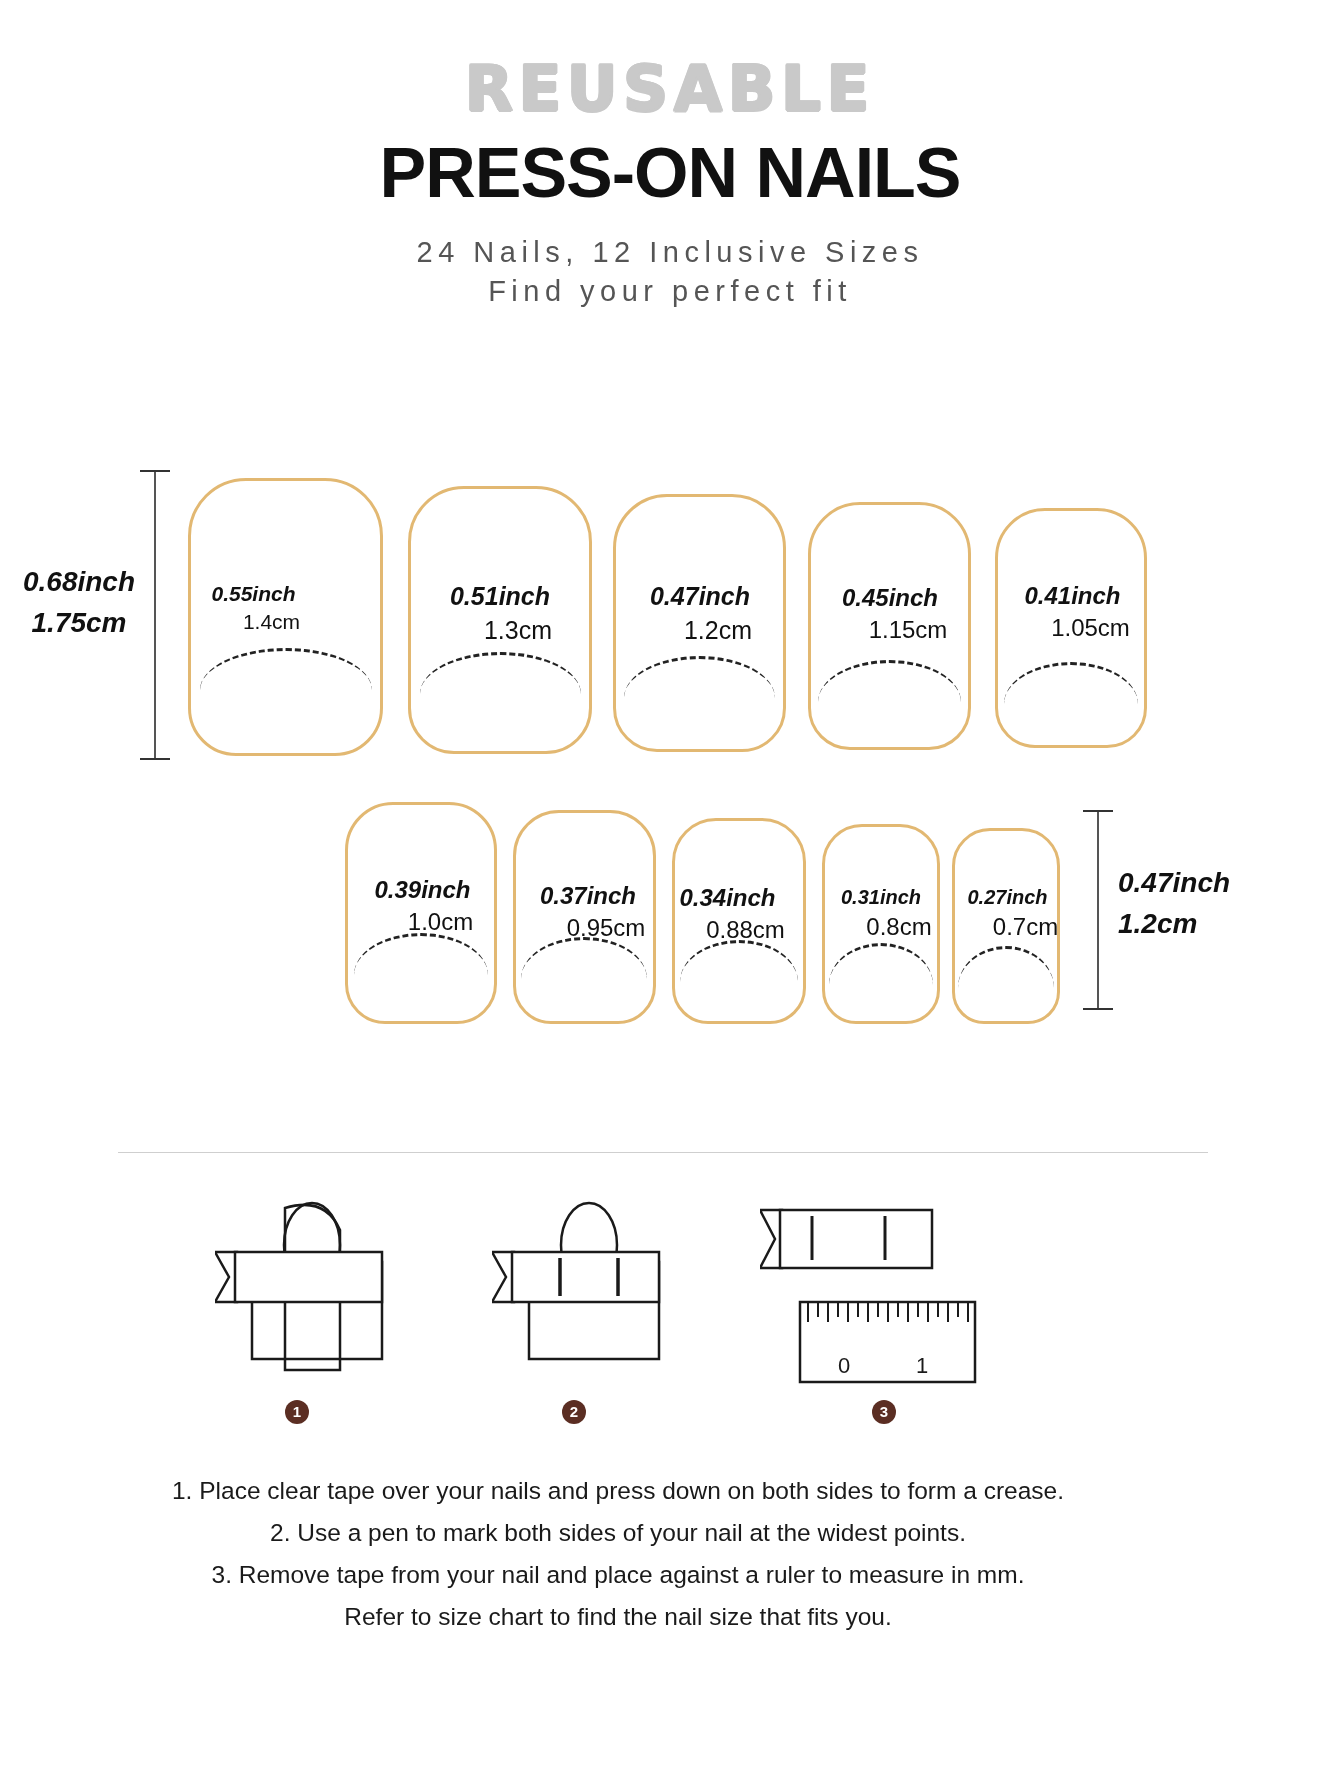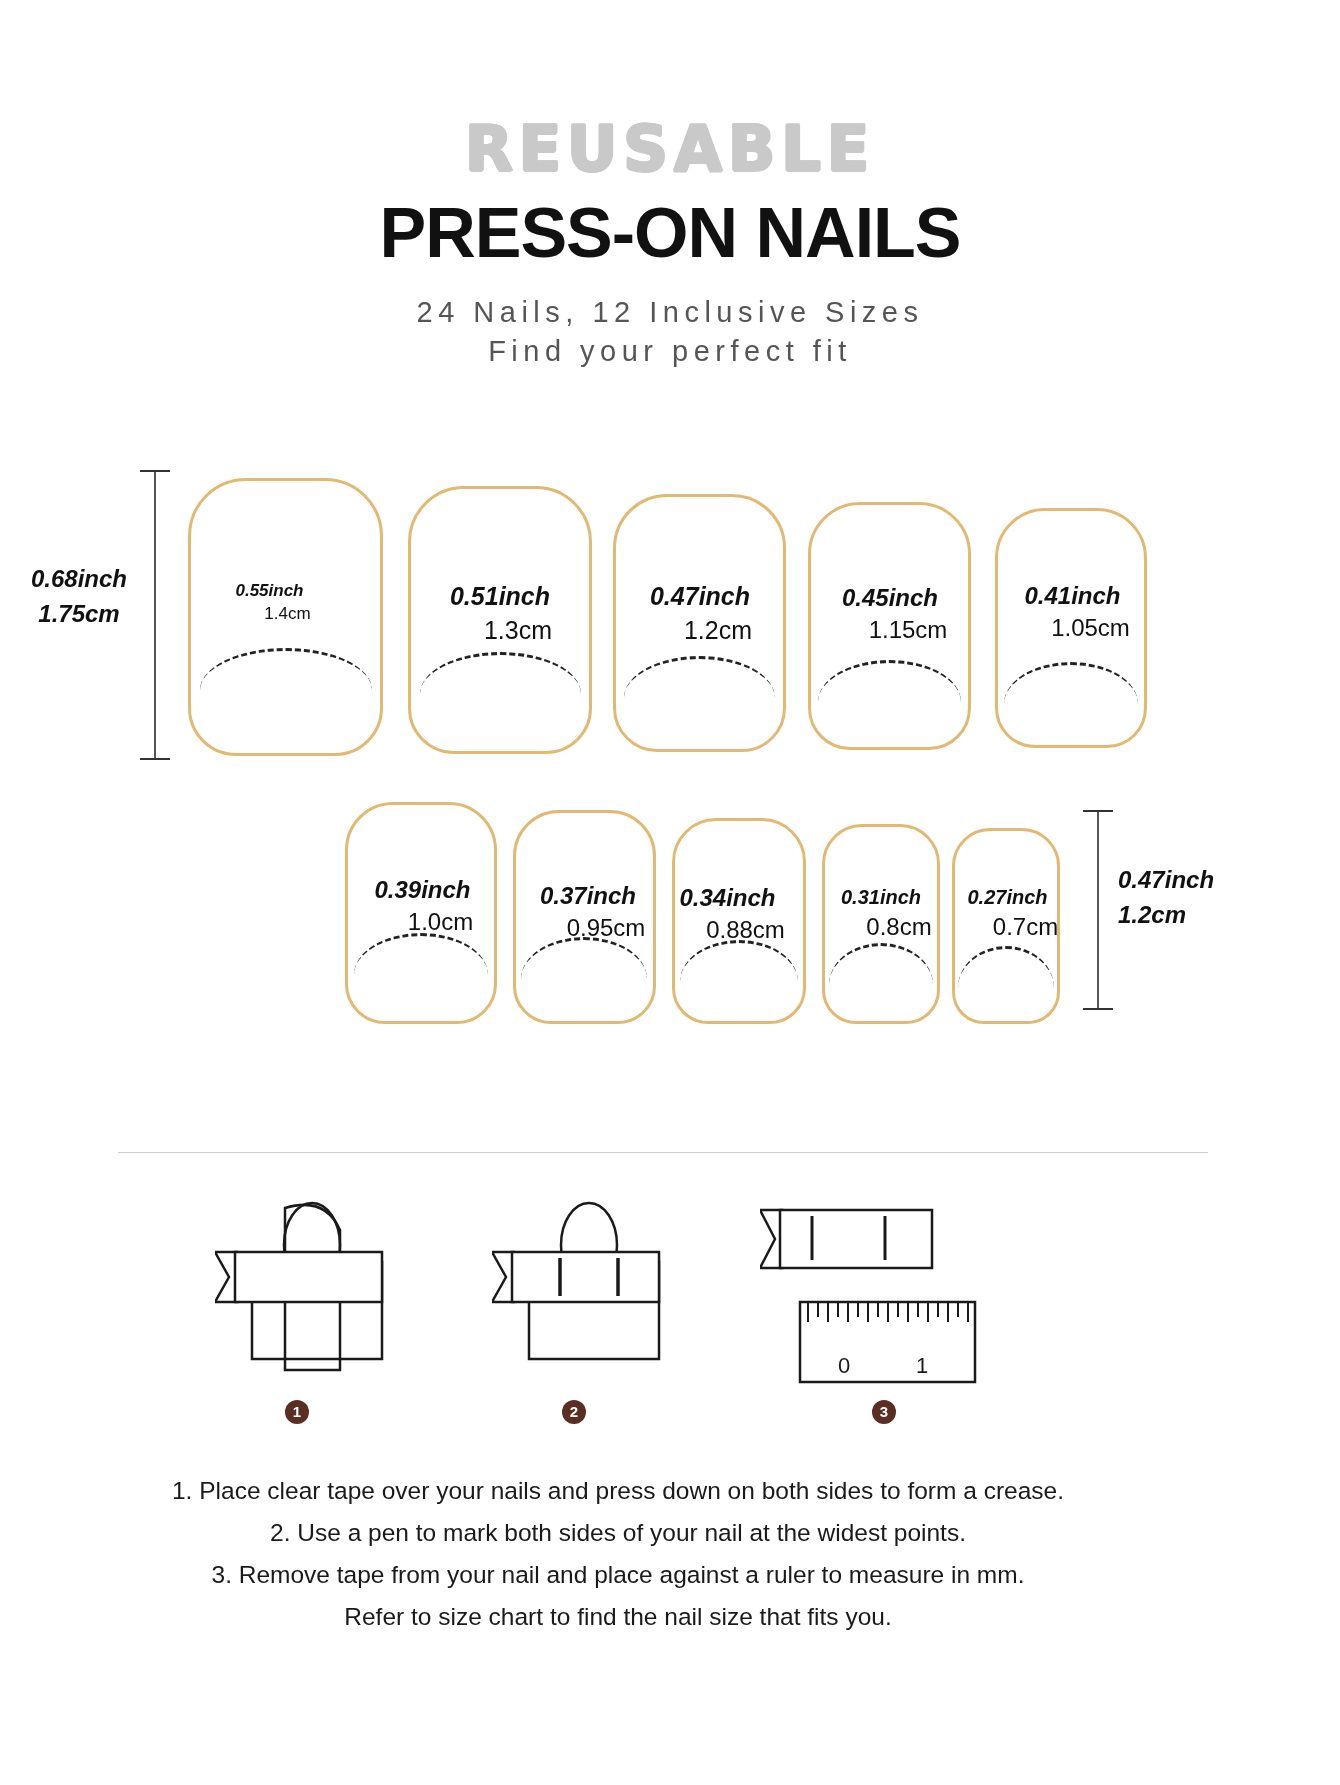--- a/index.html
+++ b/index.html
@@ -12,21 +12,21 @@
     height: 1785px;
     position: relative;
     font-family: "Liberation Sans", sans-serif;
     color: #1a1a1a;
     overflow: hidden;
   }
 
   
   .header {
     text-align: center;
-    padding-top: 118px;
+    padding-top: 58px;
   }
   .title-outline {
     font-size: 62px;
     font-weight: bold;
     letter-spacing: 6px;
     color: transparent;
     -webkit-text-stroke: 2px #c9c9c9;
     text-shadow:
       -1.5px 0 #c9c9c9, 1.5px 0 #c9c9c9,
       0 -1.5px #c9c9c9, 0 1.5px #c9c9c9;
@@ -98,21 +98,21 @@
     position: absolute;
     background: #555;
   }
   .mbar-v { width: 2px; }
   .mbar-cap { position: absolute; height: 2px; width: 30px; background: #333; left: -14px; }
 
   .side-label {
     position: absolute;
     font-style: italic;
     font-weight: bold;
-    font-size: 24px;
+    font-size: 28px;
     line-height: 1.45;
     color: #111;
     white-space: nowrap;
     text-align: center;
   }
 
   
   .divider {
     position: absolute;
     left: 118px;
@@ -178,21 +178,21 @@
     <div class="mbar-cap" style="top:0;"></div>
     <div class="mbar-cap" style="bottom:0;"></div>
   </div>
   <div class="side-label" style="left:14px; top:92px; width:130px;">
     <span>0.68inch</span><br>
     <span>1.75cm</span>
   </div>
 
   <div class="nail" style="left:188px; top:8px; width:195px; height:278px; border-radius:58px 58px 48px 48px;"></div>
   <div class="nail-smile" style="left:200px; top:178px; width:172px;"></div>
-  <div class="nail-label" style="left:188px; top:110px; width:163px; font-size:17px;">
+  <div class="nail-label" style="left:172px; top:110px; width:163px; font-size:21px;">
     <span>0.55inch</span>
     <span class="cm">1.4cm</span>
   </div>
 
   <div class="nail" style="left:408px; top:16px; width:184px; height:268px; border-radius:56px 56px 46px 46px;"></div>
   <div class="nail-smile" style="left:420px; top:182px; width:161px;"></div>
   <div class="nail-label" style="left:400px; top:110px; width:200px; font-size:25px;">
     <span>0.51inch</span>
     <span class="cm">1.3cm</span>
   </div>

